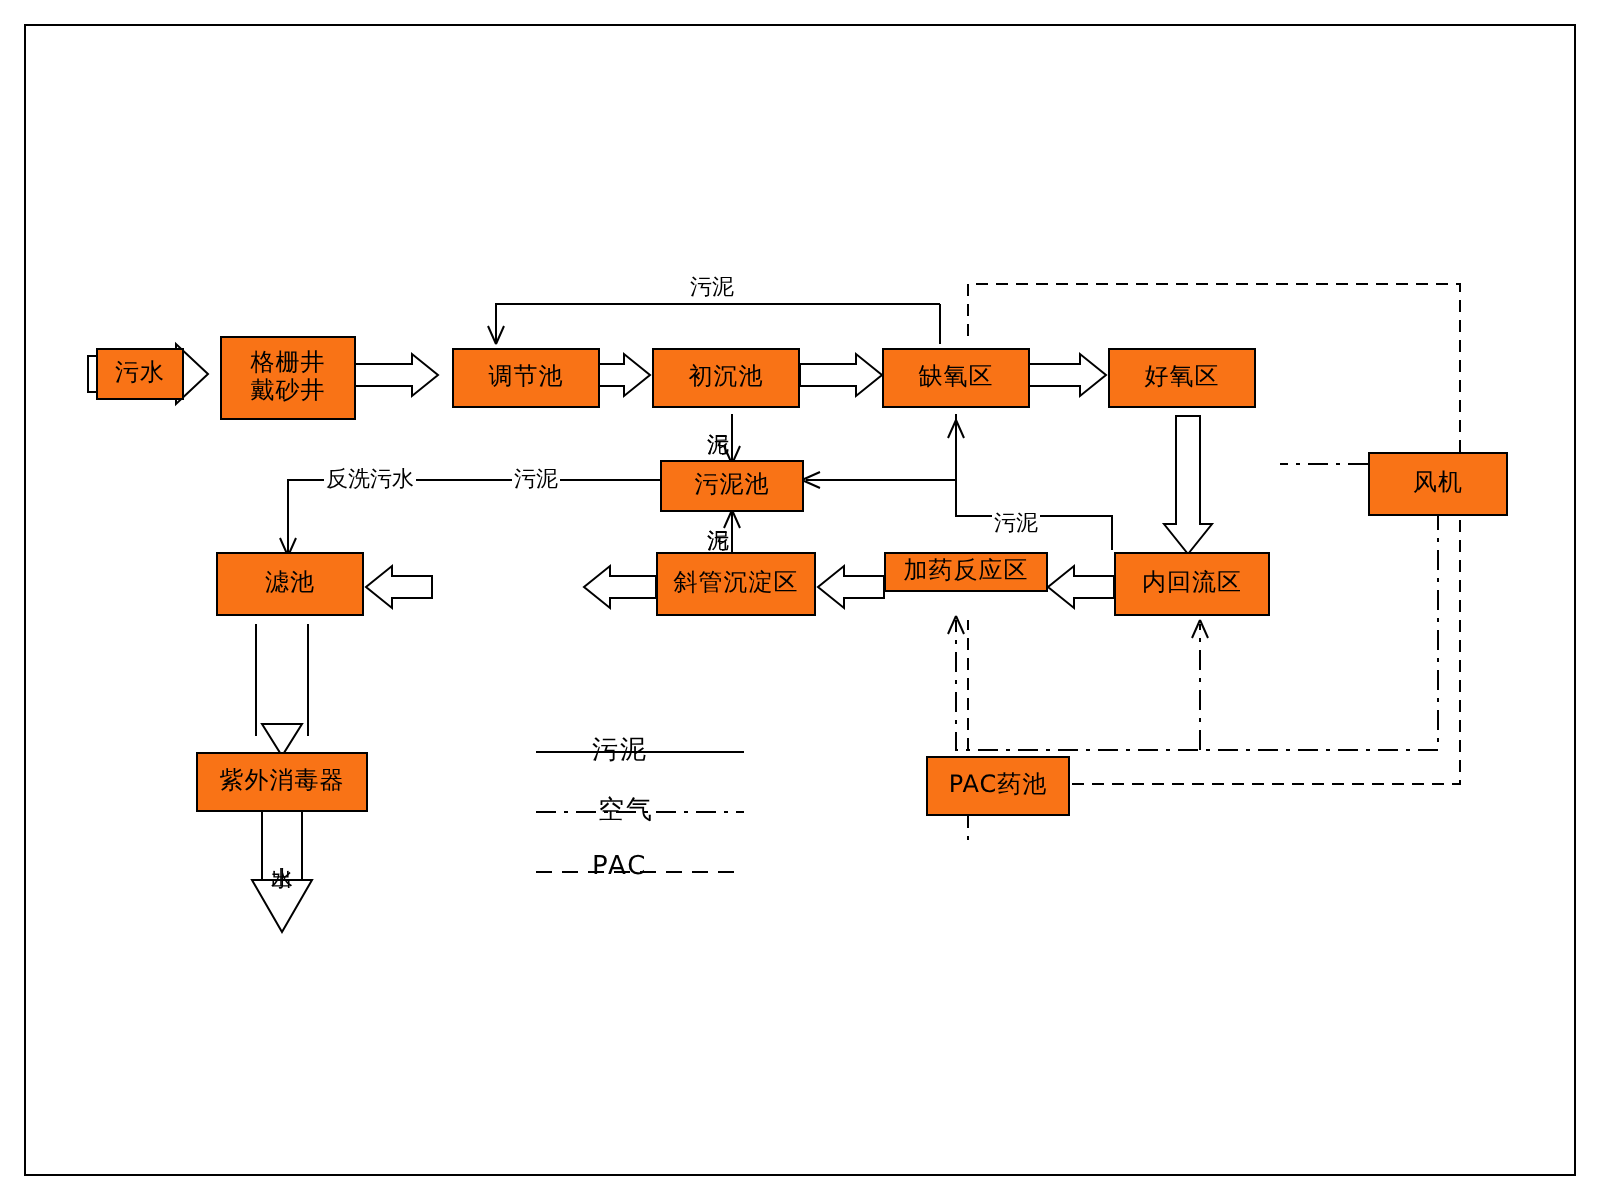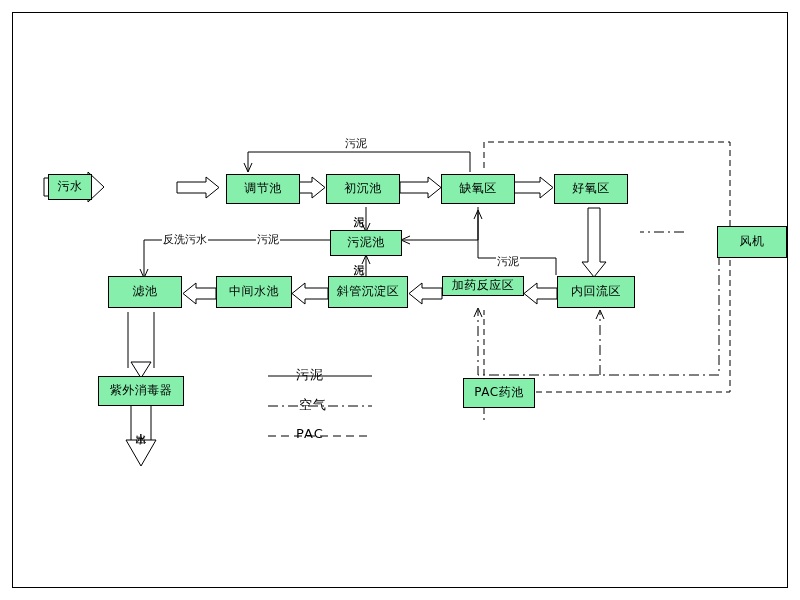--- a/index.html
+++ b/index.html
@@ -1,19 +1,19 @@
 <!DOCTYPE html>
 <html><head>
 <meta charset="utf-8">
 <style>
   html,body{margin:0;padding:0;background:#ffffff;}
   body{width:800px;height:600px;font-family:"DejaVu Sans","Liberation Sans",sans-serif;color:#000;}
   #stage{position:relative;width:800px;height:600px;overflow:hidden;}
   .frame{position:absolute;left:12px;top:12px;width:776px;height:576px;border:1px solid #000;box-sizing:border-box;}
-  .box{position:absolute;border:1px solid #000;background:#86efac;box-sizing:border-box;
+  .box{position:absolute;border:1px solid #000;background:#f97316;box-sizing:border-box;
        display:flex;align-items:center;justify-content:center;text-align:center;
        font-size:12px;line-height:1.15;letter-spacing:0.5px;}
   .box.two{flex-direction:column;}
   .lbl{position:absolute;font-size:11px;background:#fff;padding:0 1px;white-space:nowrap;}
   .lbl.v{writing-mode:vertical-rl;text-orientation:upright;letter-spacing:0px;line-height:1;}
   svg.layer{position:absolute;left:0;top:0;width:800px;height:600px;}
   .legend-text{position:absolute;font-size:13px;letter-spacing:1px;}
 </style>
 </head>
 <body>
@@ -92,52 +92,53 @@
       <path d="M268,376 L372,376" stroke="#000"></path>
       <path d="M268,406 L372,406" stroke="#000" stroke-dasharray="10,4,2,4"></path>
       <path d="M268,436 L372,436" stroke="#000" stroke-dasharray="8,5"></path>
     </g>
   </svg>
 
   <div class="box" style="left:48px;top:174px;width:44px;height:26px;">
     <span>污水</span>
   </div>
 
+  <div class="box two" style="left:110px;top:168px;width:68px;height:42px;">
+    <span>格栅井</span>
+    <span>戴砂井</span>
+  </div>
 
   <div class="box" style="left:226px;top:174px;width:74px;height:30px;">
     <span>调节池</span>
   </div>
 
   <div class="box" style="left:326px;top:174px;width:74px;height:30px;">
     <span>初沉池</span>
   </div>
 
   <div class="box" style="left:441px;top:174px;width:74px;height:30px;">
     <span>缺氧区</span>
   </div>
 
   <div class="box" style="left:554px;top:174px;width:74px;height:30px;">
     <span>好氧区</span>
   </div>
 
-  <div class="box" style="left:684px;top:226px;width:70px;height:32px;margin-left:33px;">
+  <div class="box" style="left:684px;top:226px;width:70px;height:32px;">
     <span>风机</span>
   </div>
 
   <div class="box" style="left:330px;top:230px;width:72px;height:26px;">
     <span>污泥池</span>
   </div>
 
   <div class="box" style="left:108px;top:276px;width:74px;height:32px;justify-content:center;">
     <span>滤池</span>
   </div>
 
-  <div class="box" style="left:216px;top:276px;width:76px;height:32px;">
-    <span>中间水池</span>
-  </div>
 
   <div class="box" style="left:328px;top:276px;width:80px;height:32px;">
     <span>斜管沉淀区</span>
   </div>
 
   <div class="box" style="left:442px;top:276px;width:82px;height:20px;">
     <span>加药反应区</span>
   </div>
 
   <div class="box" style="left:98px;top:376px;width:86px;height:30px;">

